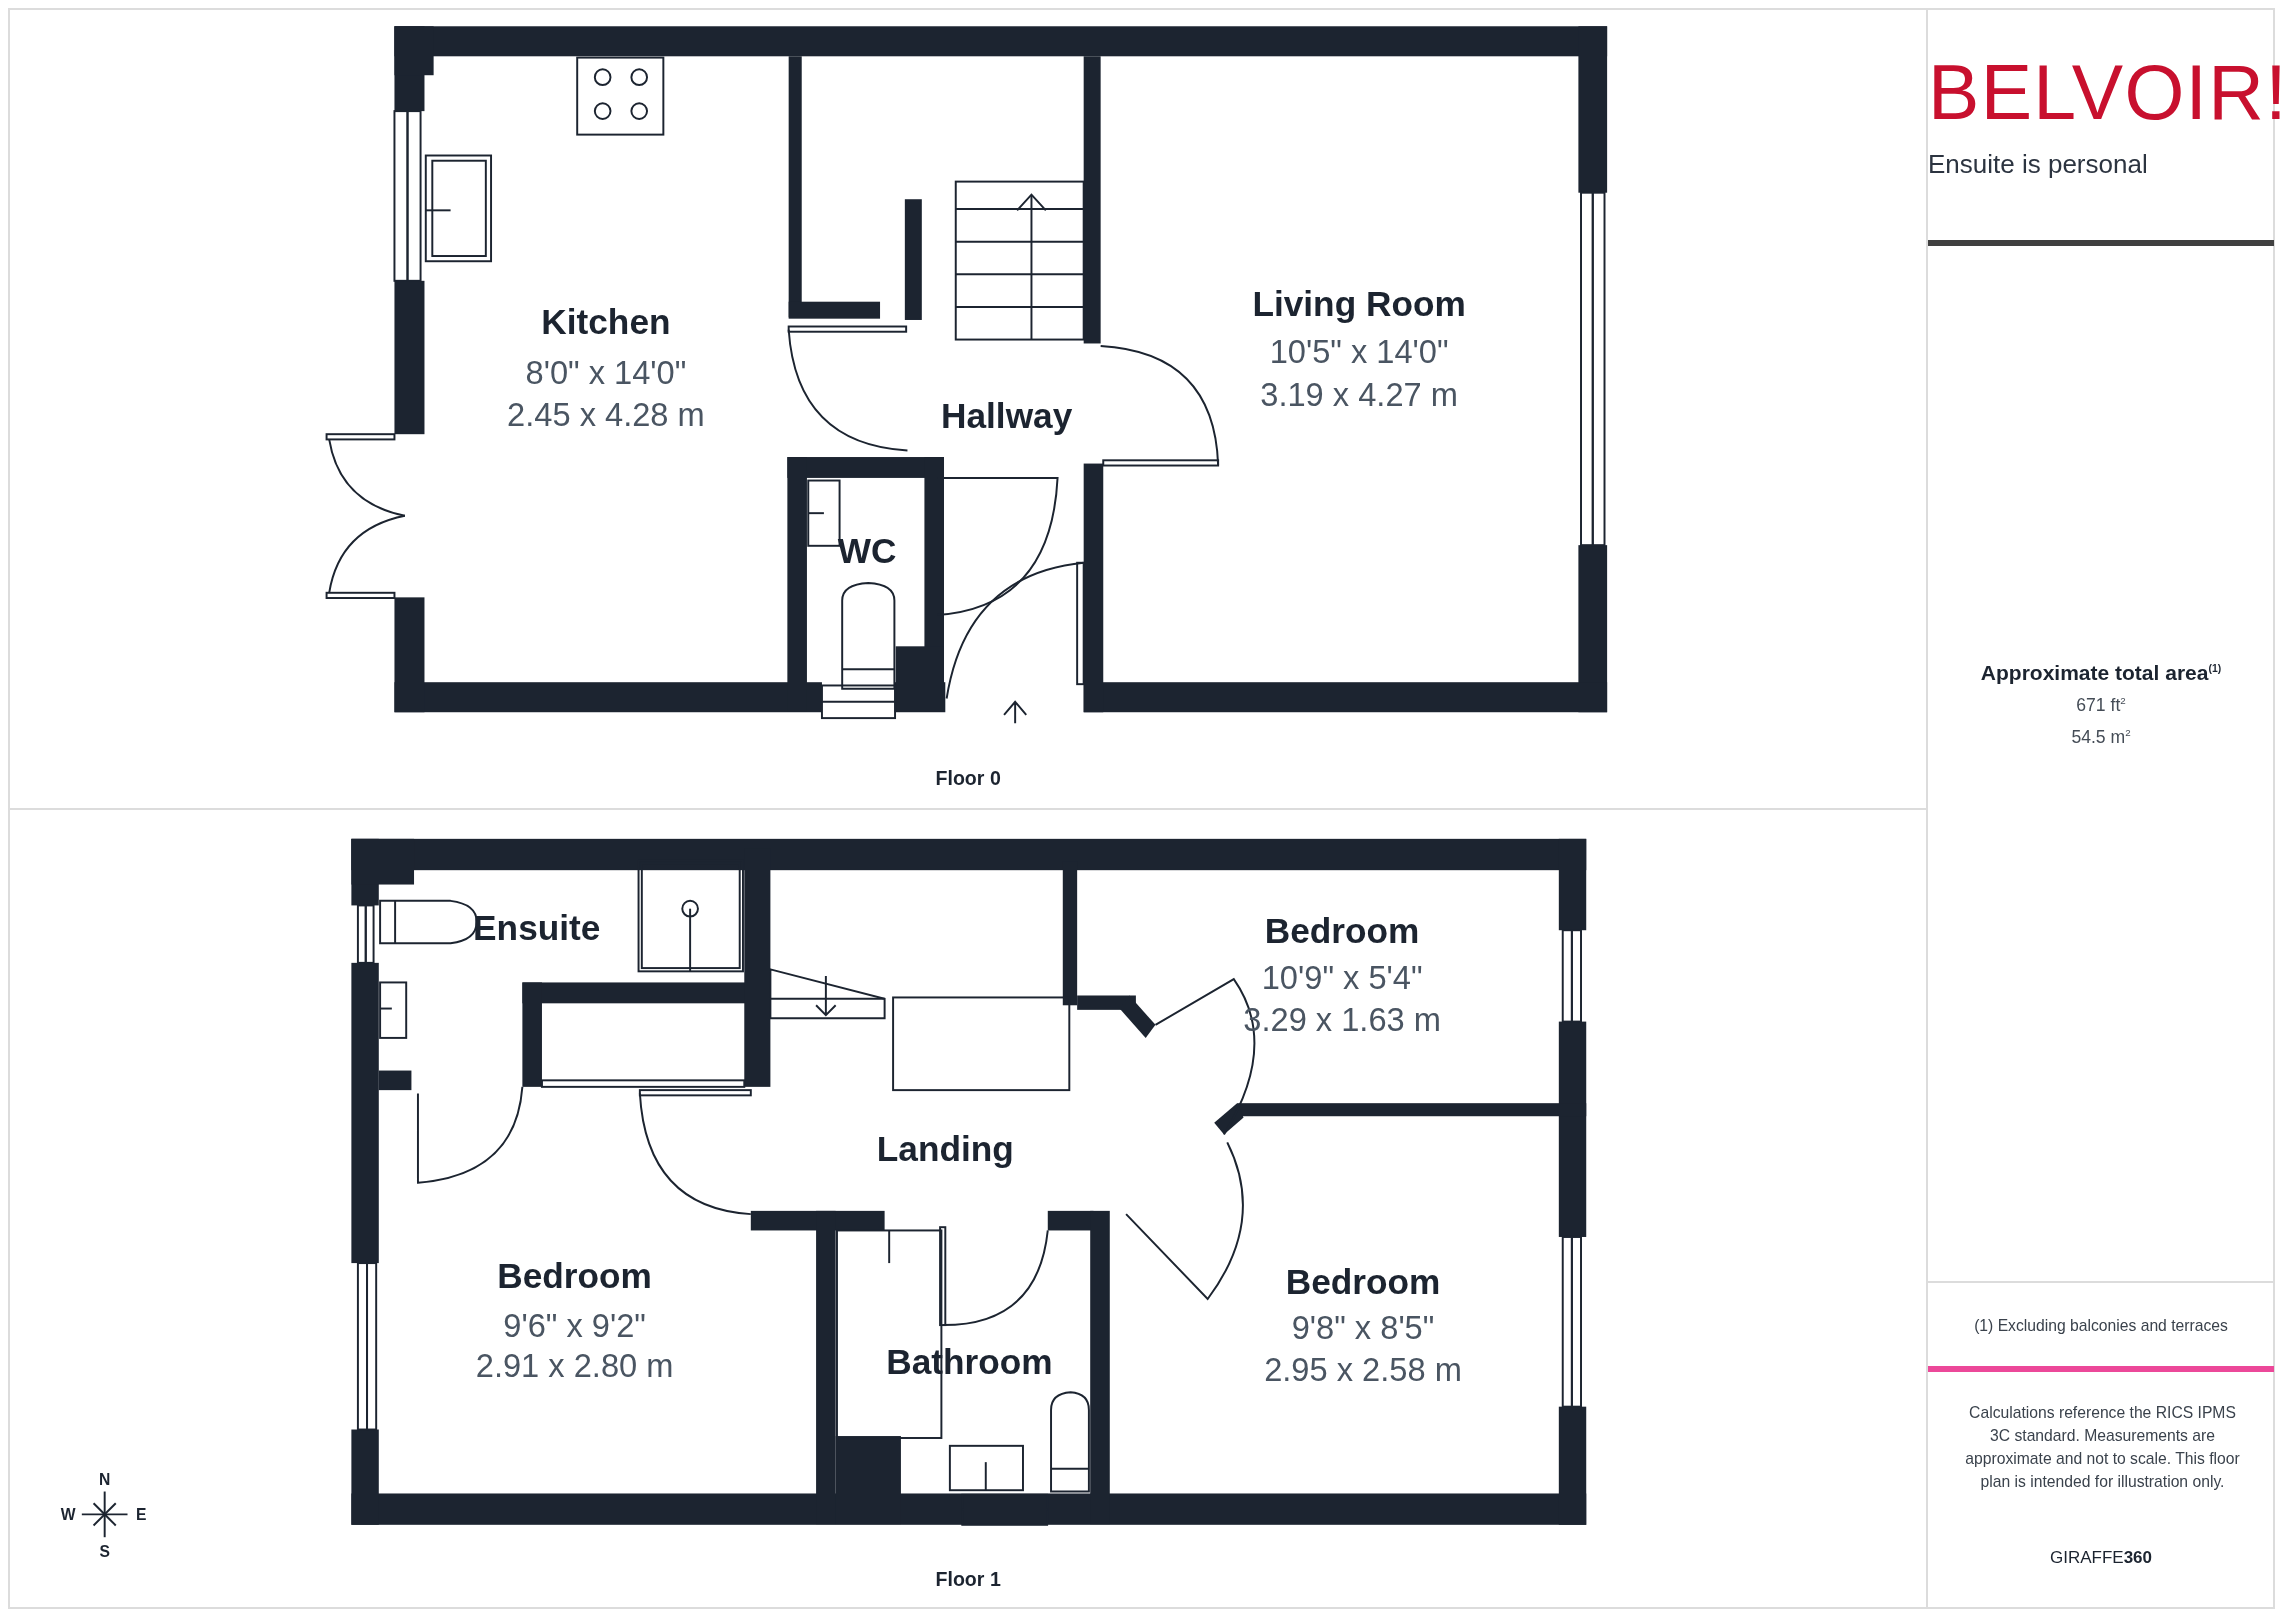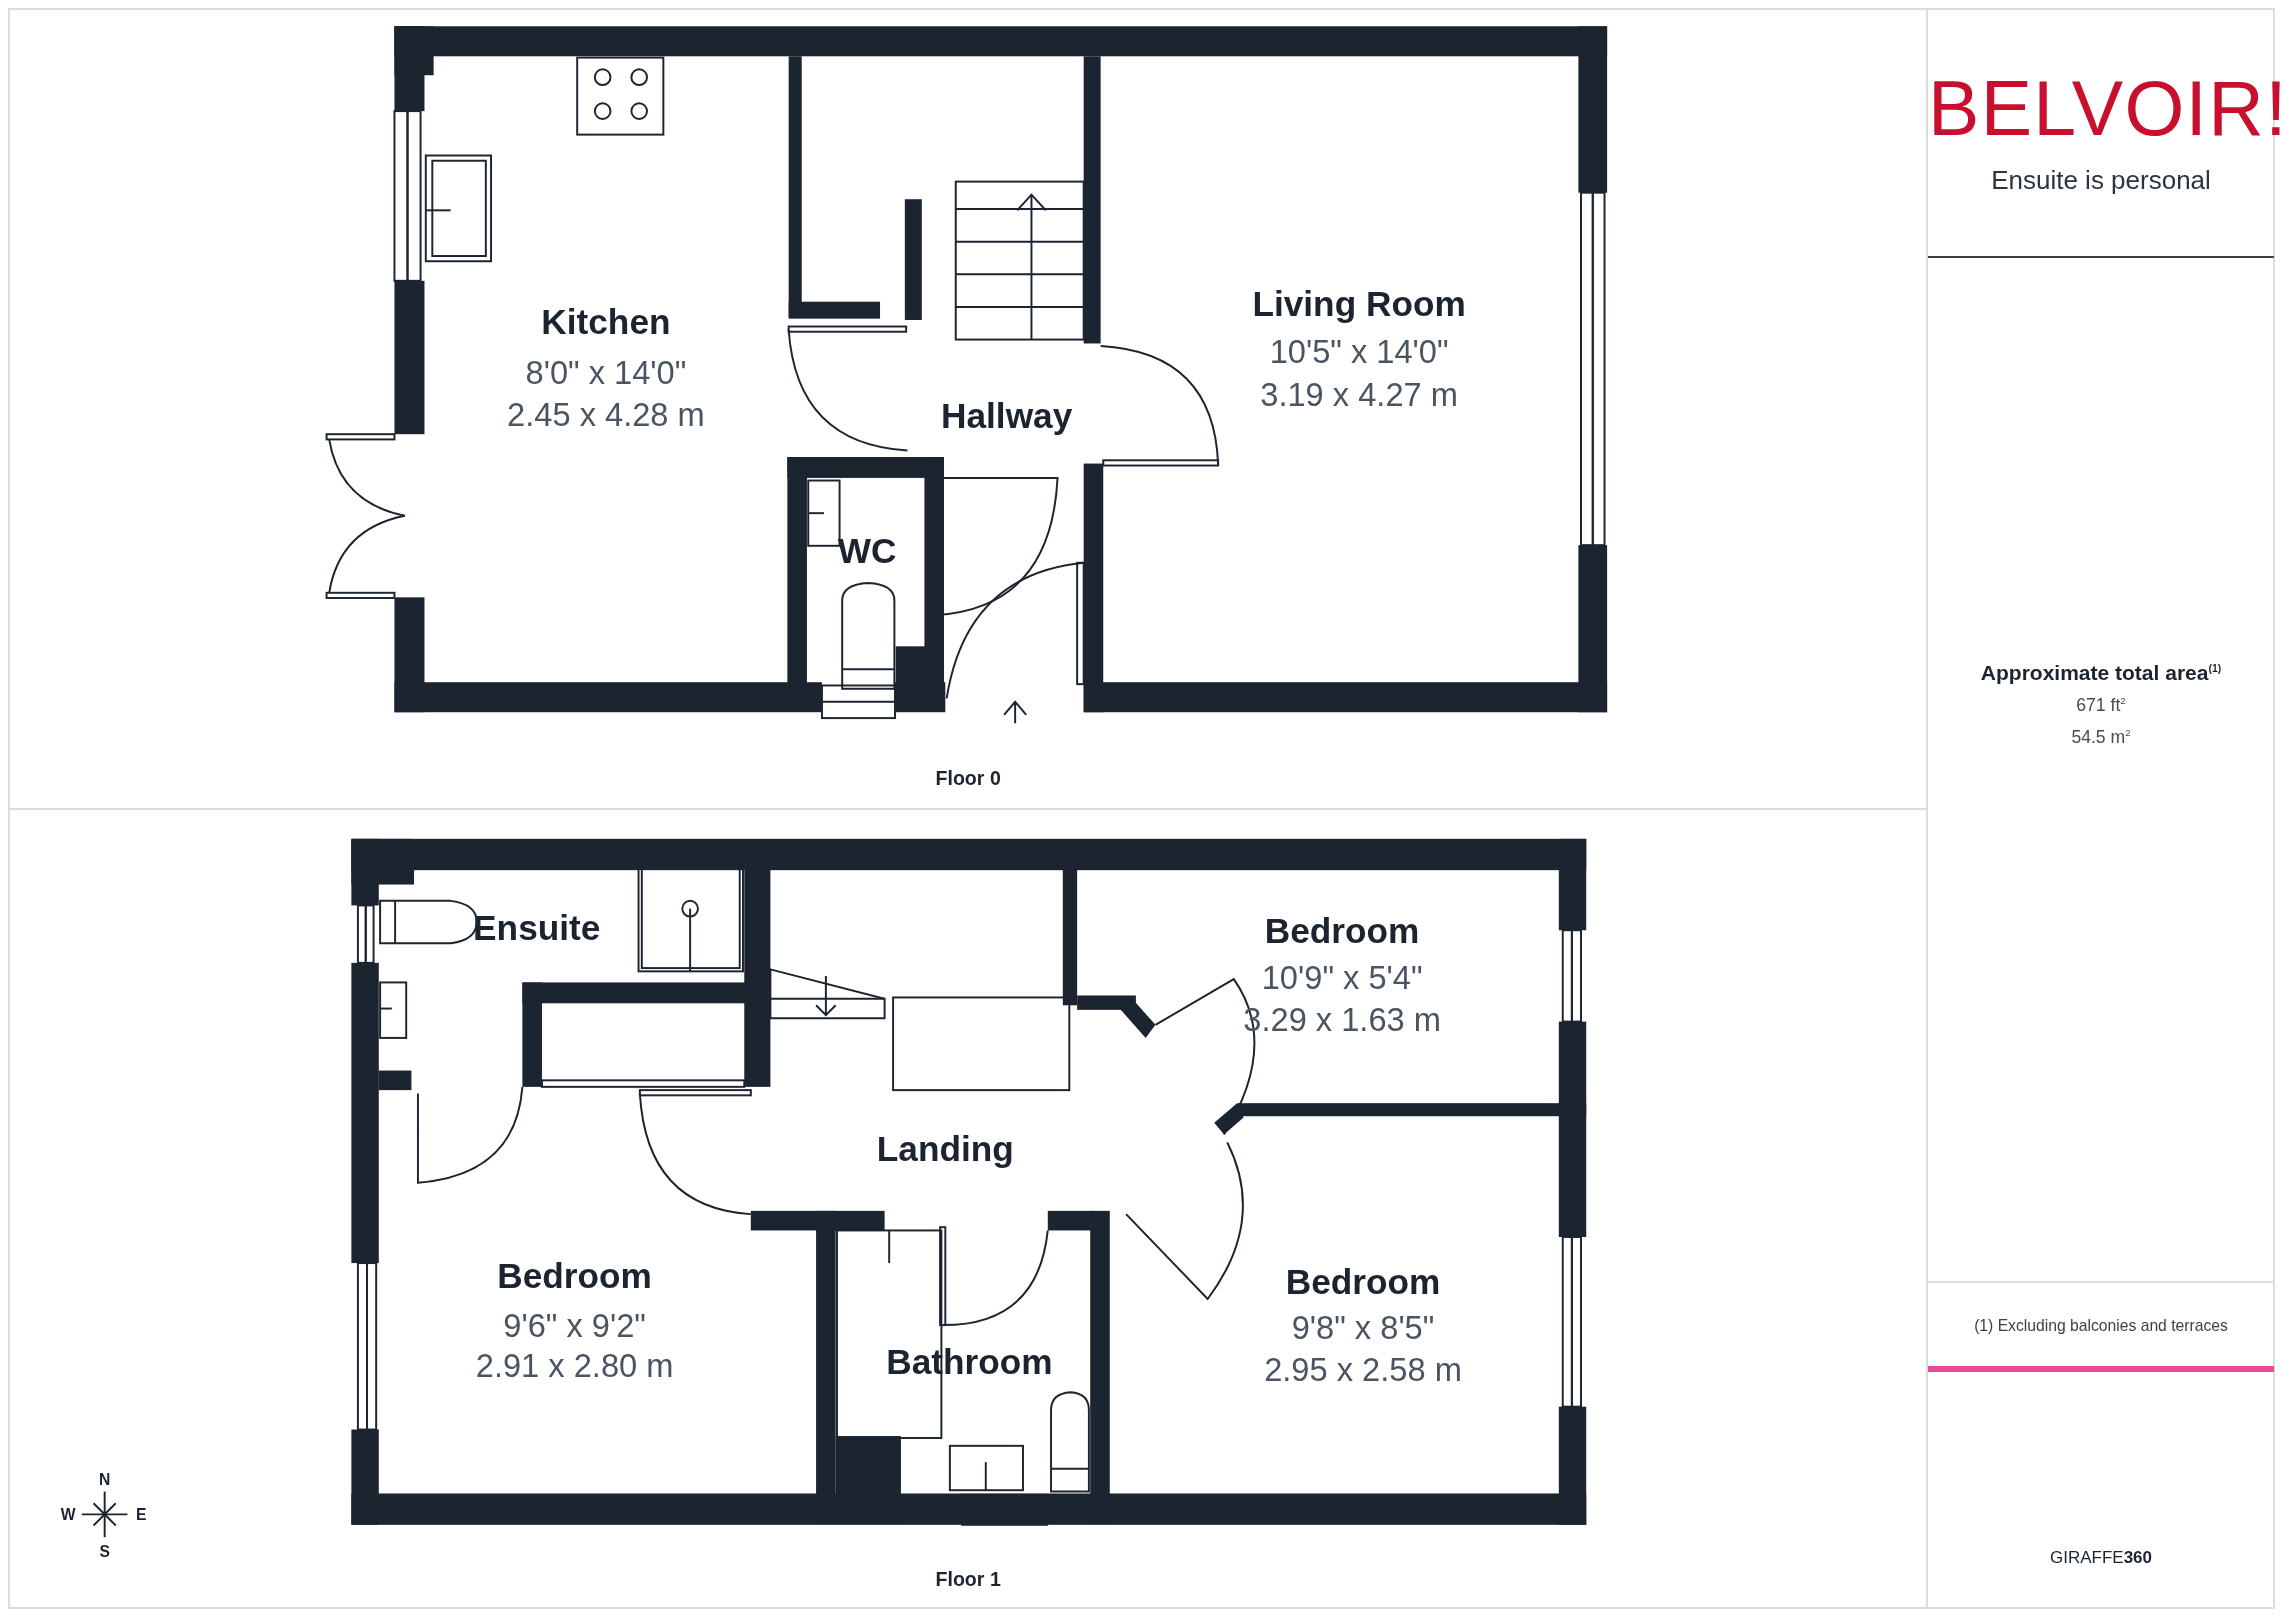--- a/index.html
+++ b/index.html
@@ -1,21 +1,21 @@
 <!DOCTYPE html>
 <html style="font-size:10.4px"><head>
 <meta charset="utf-8">
 <style>
   html, body { margin: 0; padding: 0; background: #ffffff; }
   body { width: 2284px; height: 1616px; position: relative; overflow: hidden; font-family: "Liberation Sans", "DejaVu Sans", sans-serif; color: #1c2430; }
   .frame { position: absolute; left: 7.8px; top: 7.8px; width: 2267px; height: 1601px; border: 2px solid #dcdcdc; box-sizing: border-box; }
   .plans { position: absolute; left: 7.8px; top: 7.8px; width: 1919px; height: 1601px; }
   .divider-h { position: absolute; left: 7.8px; top: 808px; width: 1919px; height: 2px; background: #dcdcdc; }
   .sidebar { position: absolute; left: 1926px; top: 7.8px; width: 348px; height: 1601px; border-left: 2px solid #dcdcdc; box-sizing: border-box; }
-  .sb-logo { position: absolute; left: 0; top: 16px; width: 100%; height: 232px; border-bottom: 2px solid #404040; text-align: center; }
+  .sb-logo { position: absolute; left: 0; top: 0; width: 100%; height: 232px; border-bottom: 6px solid #404040; }
   .brand { color: #c8102e; font-size: 77px; letter-spacing: 1.3px; font-weight: 400; margin-top: 46px; line-height: 1; }
   .tagline { color: #2c3440; font-size: 26px; margin-top: 18px; }
   .sb-area { position: absolute; left: 0; top: 653px; width: 100%; text-align: center; }
   .area-title { font-weight: bold; font-size: 21px; color: #1c2430; }
   .area-title sup { font-size: 10.4px; }
   .area-val { font-size: 17.6px; color: #444c56; margin-top: 10.4px; }
   .area-val sup { font-size: 9.8px; }
   .sb-note { position: absolute; left: 0; top: 1273px; width: 100%; height: 91px; border-top: 2px solid #dcdcdc; border-bottom: 6px solid #ec4899; text-align: center; box-sizing: border-box; }
   .note-text { font-size: 15.7px; color: #3a424c; margin-top: 34px; }
   .sb-disclaimer { position: absolute; left: 33px; top: 1393px; width: 283px; text-align: center; font-size: 15.7px; line-height: 23px; color: #3a424c; }
@@ -242,15 +242,16 @@
     <div class="tagline">Ensuite is personal</div>
   </div>
   <div class="sb-area">
     <div class="area-title"><span>Approximate total area</span><sup>(1)</sup></div>
     <div class="area-val"><span>671 ft</span><sup>2</sup></div>
     <div class="area-val"><span>54.5 m</span><sup>2</sup></div>
   </div>
   <div class="sb-note">
     <div class="note-text">(1) Excluding balconies and terraces</div>
   </div>
+  <div class="sb-disclaimer">Calculations reference the RICS IPMS 3C standard. Measurements are approximate and not to scale. This floor plan is intended for illustration only.</div>
   <div class="sb-giraffe"><span>GIRAFFE</span><b>360</b></div>
 </div>
 
 
 </body></html>

